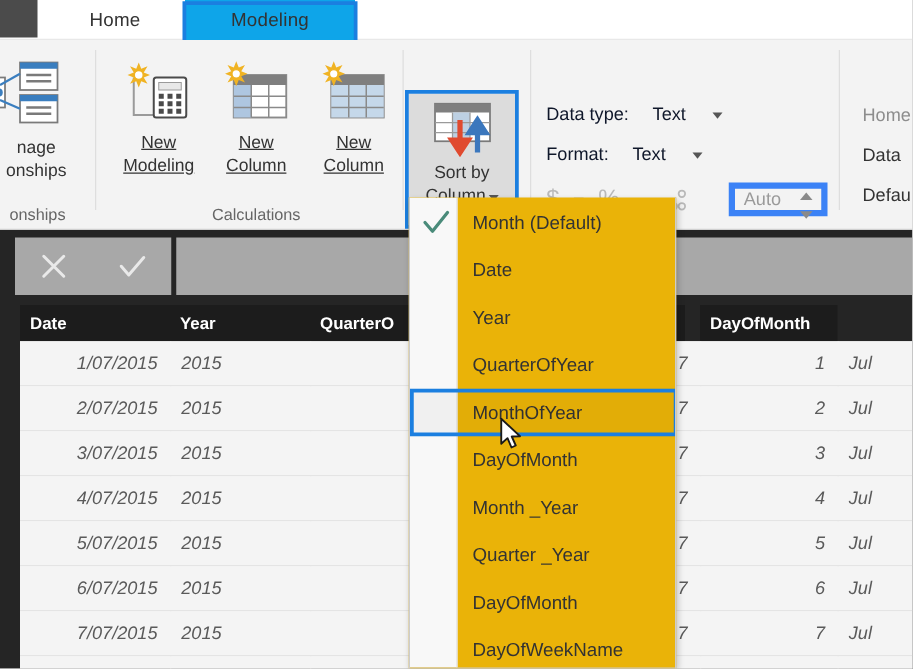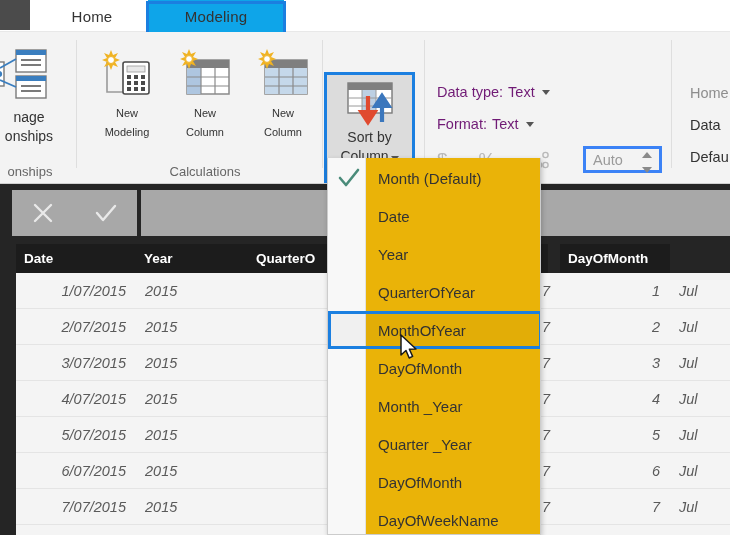--- a/index.html
+++ b/index.html
@@ -86,22 +86,23 @@
   }
 
   
   .calc-btn {
     position: absolute; top: 12px;
     width: 78px; height: 112px;
     text-align: center;
   }
   .calc-ico { width: 56px; height: 52px; margin: 4px auto 4px auto; display: block; }
   .calc-txt {
-    font-size: 11px; color: #333; line-height: 19px;
-    white-space: nowrap;
+    font-size: 14px; color: #333; line-height: 19px;
+    white-space: nowrap;
+    text-decoration: underline;
   }
 
   
   .sortbtn {
     position: absolute; left: 327px; top: 43px;
     width: 85px; height: 105px;
     background: #dcdcdc;
     text-align: center;
   }
   .sortbtn-outline {
@@ -110,42 +111,42 @@
     border: 3px solid #1b7fe0;
     pointer-events: none;
     z-index: 6;
   }
   .sort-ico { width: 52px; height: 46px; margin: 5px auto 2px auto; display: block; }
   .sort-txt { font-size: 14px; color: #333; line-height: 19px; white-space: nowrap; }
 
   
   .fmt-row {
     position: absolute;
-    font-size: 14.5px; color: #701a75;
-    white-space: nowrap;
-    display: flex; align-items: center; gap: 5px; text-align: center;
+    font-size: 14.5px; color: #0f172a;
+    white-space: nowrap;
+    display: flex; align-items: center; gap: 19px; text-align: center;
   }
   .caret {
     display: inline-block;
     width: 0; height: 0;
     border-left: 4px solid transparent;
     border-right: 4px solid transparent;
     border-top: 5px solid #555;
     margin-left: 2px;
   }
   .fmt-icons {
     position: absolute; left: 437px; top: 117px;
     display: flex; align-items: center; gap: 9px;
     color: #b0b0b0;
   }
   .fmt-icons .gl { font-size: 19px; color: #b9b9b9; }
   .auto-box {
     position: absolute; left: 583px; top: 114px;
     width: 79px; height: 27px;
-    border: 3px solid #3b82f6;
+    border: 5px solid #3b82f6;
     background: #f3f3f3;
     display: flex; align-items: center;
   }
   .auto-txt { font-size: 14.5px; color: #9a9a9a; padding-left: 7px; }
   .spin {
     position: absolute; right: 6px; top: 3px;
     width: 12px; height: 21px;
     display: flex; flex-direction: column; justify-content: space-between; align-items: center;
   }
   .spin i { display: block; width: 0; height: 0; border-left: 5px solid transparent; border-right: 5px solid transparent; }

